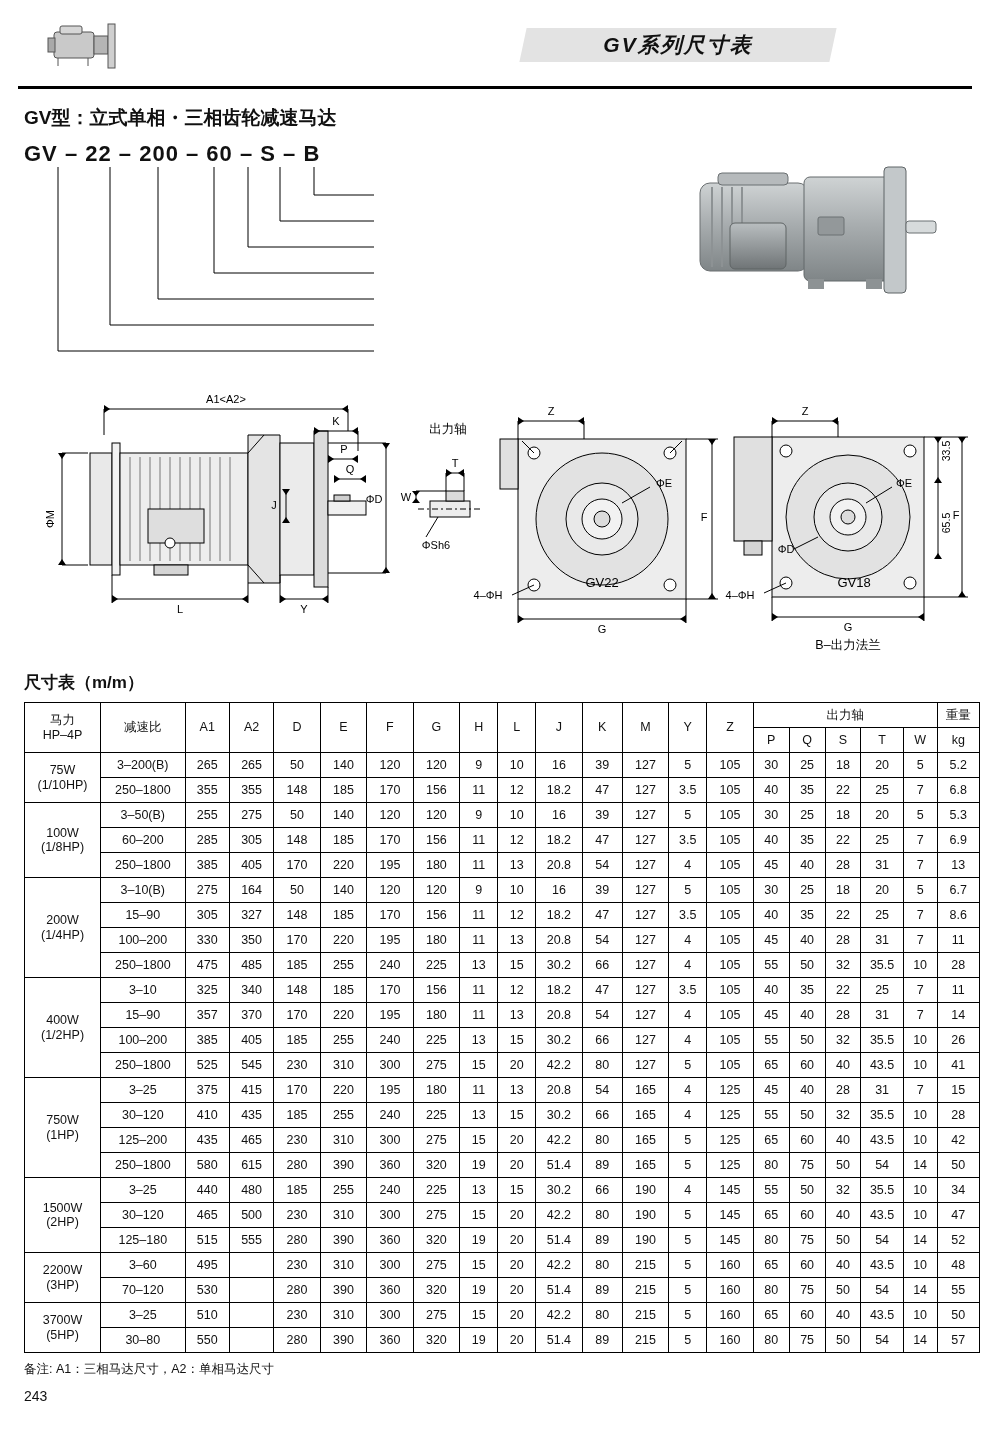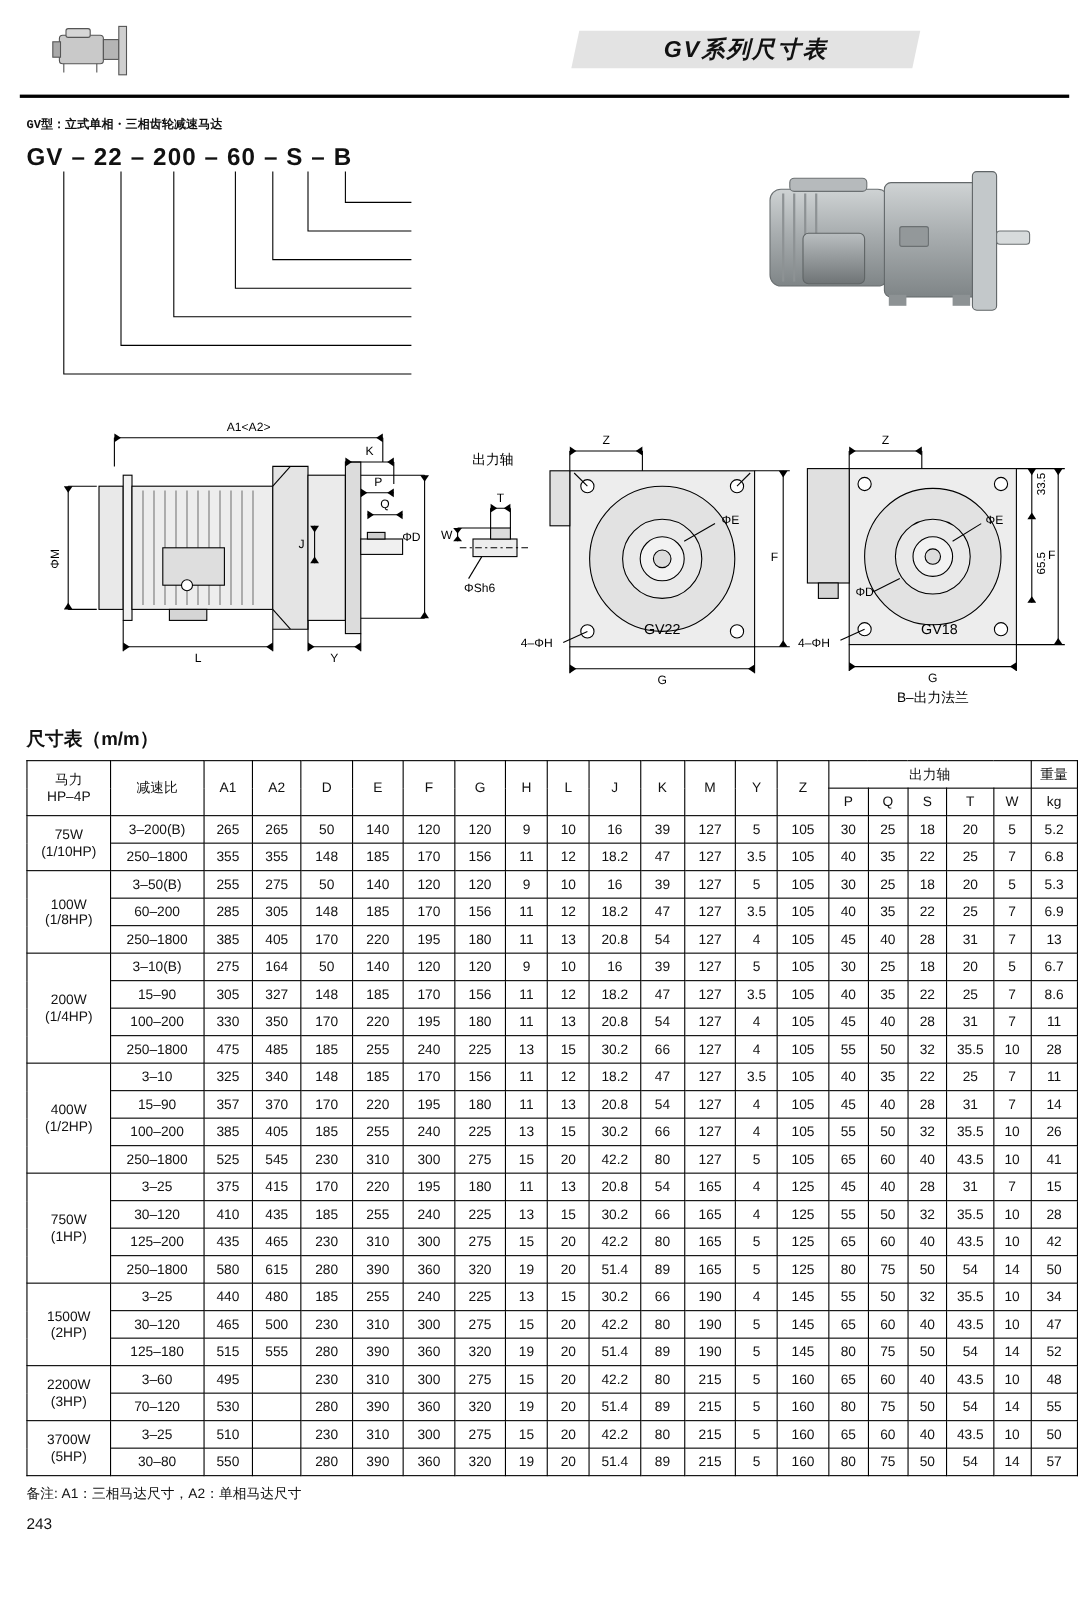--- a/index.html
+++ b/index.html
@@ -31,21 +31,21 @@
   .banner-text {
     position: absolute; inset: 0;
     display: flex; align-items: center; justify-content: center;
     font-size: 21px; font-weight: bold; font-style: italic;
     letter-spacing: 2px;
     color: #111;
   }
   .rule { border-top: 3px solid #000; margin: 0 0 0 0; }
 
   
-  .section-title { font-size: 11px; font-weight: bold; margin: 16px 0 6px 6px; font-family: Liberation Mono, monospace; }
+  .section-title { font-size: 19px; font-weight: bold; margin: 16px 0 6px 6px; }
   .model-area { position: relative; height: 250px; }
   .model-code {
     position: absolute; left: 6px; top: 4px;
     font-size: 22px; letter-spacing: 1px; font-weight: bold;
   }
   .leaders { position: absolute; left: 0; top: 0; }
   .legend { position: absolute; left: 360px; top: 42px; font-size: 13.5px; line-height: 25px; }
   .legend div { white-space: nowrap; }
   .photo {
     position: absolute; right: 34px; top: 24px; width: 260px; height: 160px;

